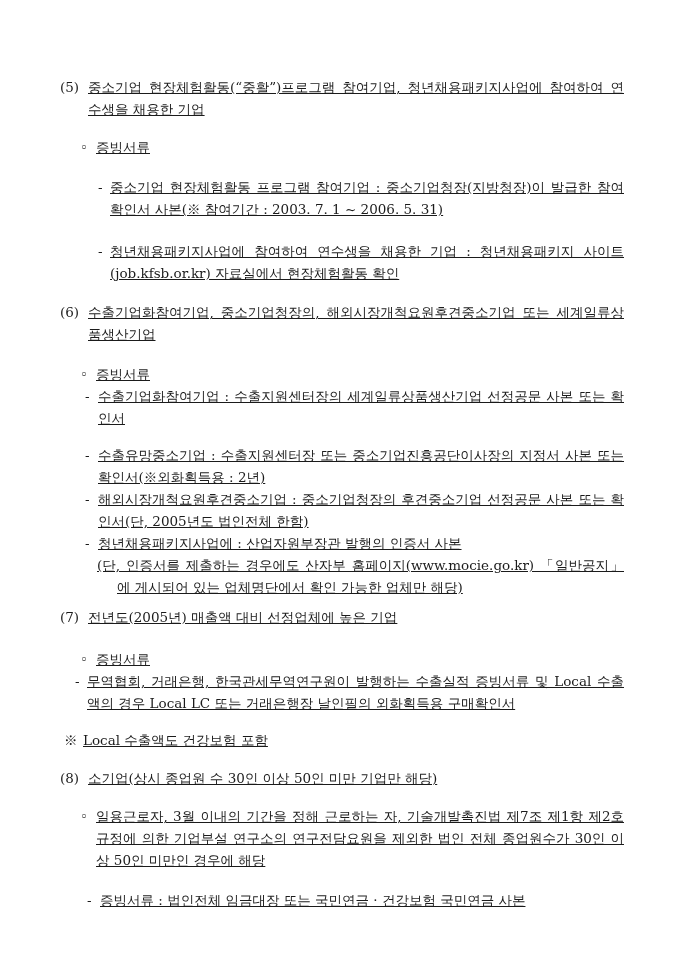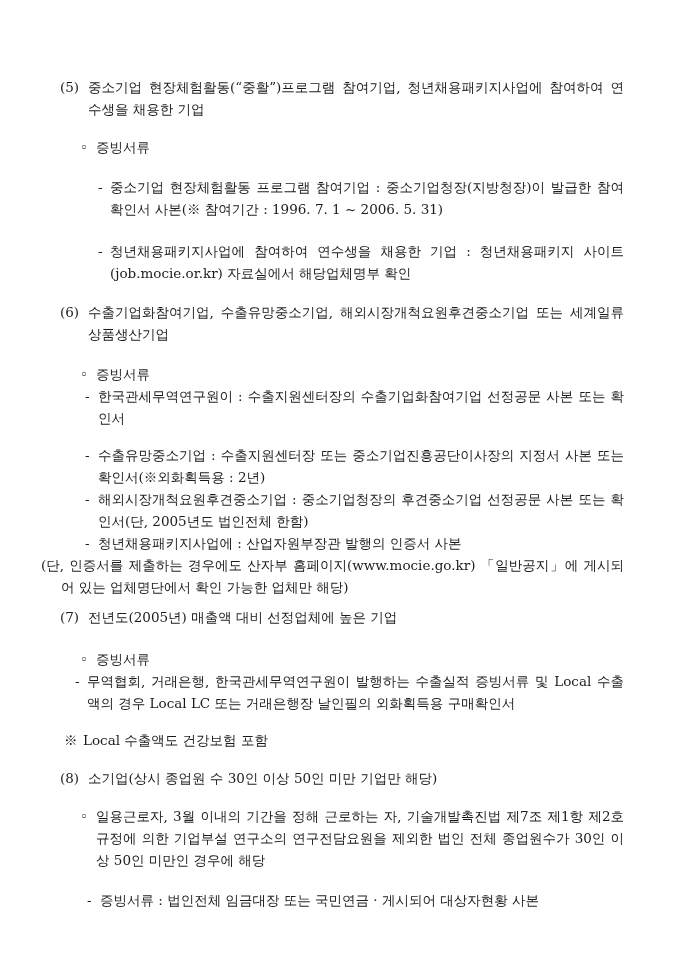--- a/index.html
+++ b/index.html
@@ -15,70 +15,71 @@
     padding-top:76px;
     overflow:hidden;
   }
   .block{display:flex;margin-right:56px;}
   .marker{flex:0 0 auto;white-space:pre;}
   .text{
     flex:1 1 auto;
     text-align:justify;
     word-break:normal;
     overflow-wrap:anywhere;
+    text-decoration:underline;
   }
   
   .i-num{margin-left:60px;}    .i-num   > .marker{width:28px;}
   .i-bullet{margin-left:80px;} .i-bullet> .marker{width:16px;}
   .i-dash-a{margin-left:98px;} .i-dash-a> .marker{width:12px;}
   .i-dash-b{margin-left:85px;} .i-dash-b> .marker{width:13px;}
   .i-dash-c{margin-left:75px;} .i-dash-c> .marker{width:12px;}
   .i-dash-d{margin-left:87px;} .i-dash-d> .marker{width:13px;}
   .i-note{margin-left:64px;}   .i-note  > .marker{width:19px;}
-  .i-paren{margin-left:41px;}
+  .i-paren{margin-left:97px;}
   .i-paren > .text{padding-left:20px;text-indent:-20px;}
 </style>
 </head>
 <body>
 
 <div class="page">
 
   <div class="block i-num" style="margin-top:0">
     <span class="marker">(5)</span>
     <span class="text">중소기업 현장체험활동(“중활”)프로그램 참여기업, 청년채용패키지사업에 참여하여 연수생을 채용한 기업</span>
   </div>
 
   <div class="block i-bullet" style="margin-top:16px">
     <span class="marker">◦</span>
     <span class="text">증빙서류</span>
   </div>
 
   <div class="block i-dash-a" style="margin-top:18px">
     <span class="marker">-</span>
-    <span class="text">중소기업 현장체험활동 프로그램 참여기업 : 중소기업청장(지방청장)이 발급한 참여확인서 사본(※ 참여기간 : 1996. 7. 1 ~ 2006. 5. 31)</span>
+    <span class="text">중소기업 현장체험활동 프로그램 참여기업 : 중소기업청장(지방청장)이 발급한 참여확인서 사본(※ 참여기간 : 2003. 7. 1 ~ 2006. 5. 31)</span>
   </div>
 
   <div class="block i-dash-a" style="margin-top:20px">
     <span class="marker">-</span>
-    <span class="text">청년채용패키지사업에 참여하여 연수생을 채용한 기업 : 청년채용패키지 사이트 (job.mocie.or.kr) 자료실에서 해당업체명부 확인</span>
+    <span class="text">청년채용패키지사업에 참여하여 연수생을 채용한 기업 : 청년채용패키지 사이트 (job.kfsb.or.kr) 자료실에서 현장체험활동 확인</span>
   </div>
 
   <div class="block i-num" style="margin-top:17px">
     <span class="marker">(6)</span>
-    <span class="text">수출기업화참여기업, 수출유망중소기업, 해외시장개척요원후견중소기업 또는 세계일류상품생산기업</span>
+    <span class="text">수출기업화참여기업, 중소기업청장의, 해외시장개척요원후견중소기업 또는 세계일류상품생산기업</span>
   </div>
 
   <div class="block i-bullet" style="margin-top:18px">
     <span class="marker">◦</span>
     <span class="text">증빙서류</span>
   </div>
 
   <div class="block i-dash-b" style="margin-top:0">
     <span class="marker">-</span>
-    <span class="text">한국관세무역연구원이 : 수출지원센터장의 수출기업화참여기업 선정공문 사본 또는 확인서</span>
+    <span class="text">수출기업화참여기업 : 수출지원센터장의 세계일류상품생산기업 선정공문 사본 또는 확인서</span>
   </div>
 
   <div class="block i-dash-b" style="margin-top:15px">
     <span class="marker">-</span>
     <span class="text">수출유망중소기업 : 수출지원센터장 또는 중소기업진흥공단이사장의 지정서 사본 또는 확인서(※외화획득용 : 2년)</span>
   </div>
 
   <div class="block i-dash-b" style="margin-top:0">
     <span class="marker">-</span>
     <span class="text">해외시장개척요원후견중소기업 : 중소기업청장의 후견중소기업 선정공문 사본 또는 확인서(단, 2005년도 법인전체 한함)</span>
@@ -118,16 +119,16 @@
     <span class="text">소기업(상시 종업원 수 30인 이상 50인 미만 기업만 해당)</span>
   </div>
 
   <div class="block i-bullet" style="margin-top:16px">
     <span class="marker">◦</span>
     <span class="text">일용근로자, 3월 이내의 기간을 정해 근로하는 자, 기술개발촉진법 제7조 제1항 제2호 규정에 의한 기업부설 연구소의 연구전담요원을 제외한 법인 전체 종업원수가 30인 이상 50인 미만인 경우에 해당</span>
   </div>
 
   <div class="block i-dash-d" style="margin-top:18px">
     <span class="marker">-</span>
-    <span class="text">증빙서류 : 법인전체 임금대장 또는 국민연금 · 게시되어 대상자현황 사본</span>
+    <span class="text">증빙서류 : 법인전체 임금대장 또는 국민연금 · 건강보험 국민연금 사본</span>
   </div>
 
 </div>
 
 </body></html>

